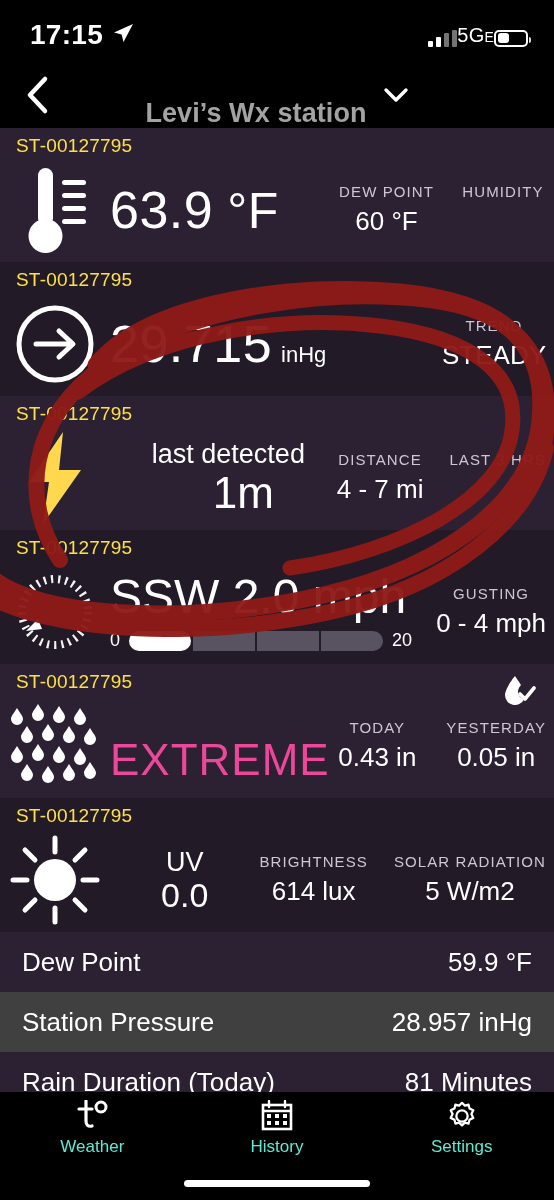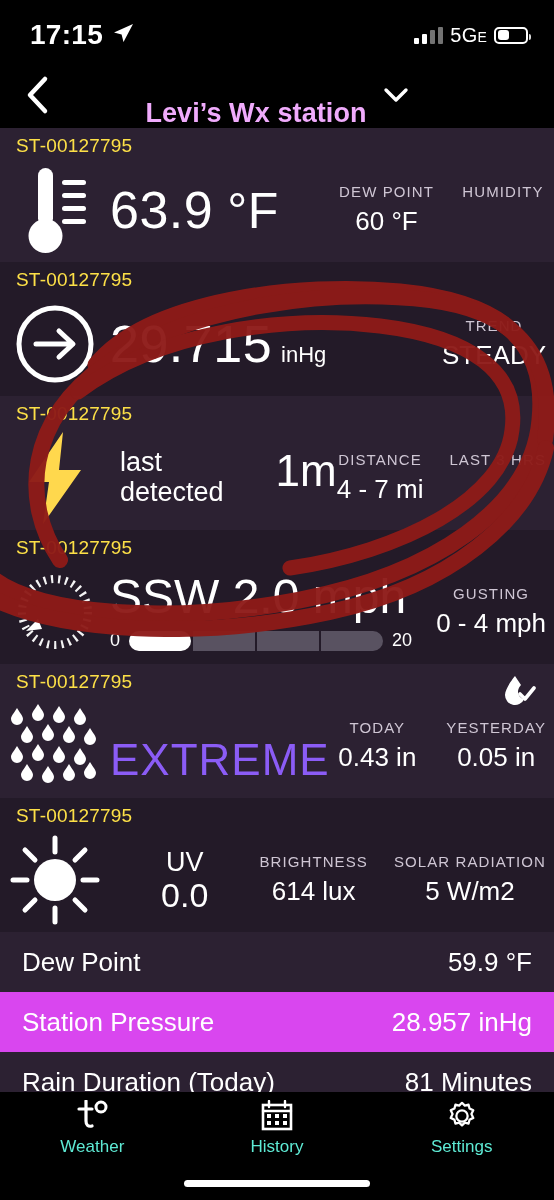--- a/index.html
+++ b/index.html
@@ -4,85 +4,85 @@
 <style>
   html,body{margin:0;padding:0;background:#000;}
   body{width:554px;height:1200px;overflow:hidden;font-family:"Liberation Sans",sans-serif;-webkit-font-smoothing:antialiased;}
   .phone{position:relative;width:554px;height:1200px;background:#000;overflow:hidden;}
 
   
   .statusbar{position:relative;height:62px;display:flex;align-items:center;justify-content:space-between;padding:8px 26px 0 30px;box-sizing:border-box;}
   .sb-left{display:flex;align-items:center;gap:9px;}
   .sb-time{color:#fff;font-size:28px;font-weight:600;letter-spacing:.3px;}
   .loc-arrow{display:block;}
-  .sb-right{display:flex;align-items:center;gap:7px;}
+  .sb-right{display:flex;align-items:flex-end;}
   .bars{display:flex;align-items:flex-end;gap:3px;height:17px;}
   .bars i{display:block;width:5px;background:#fff;border-radius:1px;}
   .bars i:nth-child(1){height:6px;}
   .bars i:nth-child(2){height:10px;}
   .bars i:nth-child(3){height:14px;opacity:.45;}
   .bars i:nth-child(4){height:17px;opacity:.45;}
   .net{color:#fff;font-size:20px;letter-spacing:.2px;}
   .net small{font-size:14px;}
   .batt{position:relative;width:34px;height:17px;border:2px solid #fff;border-radius:5px;box-sizing:border-box;}
   .batt .fill{position:absolute;left:1.5px;top:1.5px;bottom:1.5px;width:11px;background:#fff;border-radius:3px;}
   .batt .nub{position:absolute;right:-5px;top:5px;width:2px;height:6px;background:#fff;border-radius:0 2px 2px 0;opacity:.85;}
 
   
   .navbar{position:relative;height:66px;display:flex;align-items:center;justify-content:center;background:#000;}
   .back{position:absolute;left:14px;top:50%;transform:translateY(-50%);width:46px;height:46px;display:flex;align-items:center;justify-content:center;cursor:pointer;}
   .nav-title-wrap{display:flex;align-items:center;gap:16px;cursor:pointer;}
-  .nav-title{color:#f0abfc;font-size:27px;font-weight:700;letter-spacing:.1px;margin-top:36px;}
+  .nav-title{color:#a3a3a3;font-size:27px;font-weight:700;letter-spacing:.1px;margin-top:36px;}
 
   
   .cards{position:relative;}
   .card{position:relative;height:134px;box-sizing:border-box;padding:0 16px;}
   .card.a{background:#2c2132;}
   .card.b{background:#231a28;}
   .sid{position:absolute;left:16px;top:7px;color:#fde047;font-size:19px;letter-spacing:.2px;}
   .crow{position:absolute;left:0;right:0;top:30px;bottom:0;display:flex;align-items:center;}
   .cicon{width:110px;min-width:110px;display:flex;align-items:center;justify-content:center;}
   .cmain{flex:1;display:flex;align-items:baseline;color:#fff;}
   .big{font-size:52px;font-weight:300;line-height:1;letter-spacing:.5px;}
   .unit{font-size:22px;margin-left:9px;font-weight:400;}
   .stats{display:flex;align-items:flex-start;gap:26px;padding-right:8px;}
   .stat{text-align:center;min-width:86px;}
   .stat .lab{color:#cfc6d4;font-size:15px;letter-spacing:1.1px;text-transform:uppercase;white-space:nowrap;}
   .stat .val{color:#fff;font-size:26px;font-weight:300;margin-top:6px;white-space:nowrap;}
 
   
-  .ltn-main{display:flex;flex-direction:row;align-items:flex-start;padding-left:10px;}
+  .ltn-main{display:flex;flex-direction:column;align-items:center;padding-left:10px;}
   .ltn-sub{color:#fff;font-size:27px;font-weight:300;line-height:1.1;}
   .ltn-val{color:#fff;font-size:44px;font-weight:300;line-height:1.05;margin-left:30px;}
 
   
   .wind-main{display:flex;flex-direction:column;justify-content:center;flex:1;}
   .wind-big{color:#fff;font-size:48px;font-weight:300;line-height:1;white-space:nowrap;}
   .slider{display:flex;align-items:center;gap:9px;margin-top:9px;}
   .slider .end{color:#fff;font-size:18px;font-weight:300;}
   .track{display:flex;gap:2px;align-items:center;width:254px;height:20px;}
   .seg{flex:1;height:20px;background:#595261;}
   .seg:first-child{border-radius:10px 0 0 10px;}
   .seg:last-child{border-radius:0 10px 10px 0;}
   .seg.on{background:#fff;border-radius:10px;}
 
   
-  .rain-word{color:#8b5cf6;font-size:44px;font-weight:300;letter-spacing:1px;margin-top:28px;}
+  .rain-word{color:#ec4899;font-size:44px;font-weight:300;letter-spacing:1px;margin-top:28px;}
   .rain-badge{position:absolute;right:18px;top:10px;}
 
   
   .uv-main{display:flex;flex-direction:column;align-items:center;justify-content:center;width:150px;}
   .uv-lab{color:#fff;font-size:27px;font-weight:300;}
   .uv-val{color:#fff;font-size:34px;font-weight:400;line-height:1.05;}
 
   
   .rows{position:relative;}
   .lrow{height:60px;display:flex;align-items:center;justify-content:space-between;padding:0 22px;box-sizing:border-box;color:#fff;}
   .lrow.a{background:#2c2132;}
-  .lrow.b{background:#d946ef;}
+  .lrow.b{background:#404040;}
   .lrow .lbl{font-size:26px;font-weight:400;}
   .lrow .vl{font-size:26px;font-weight:400;text-align:center;}
 
   
   .tabbar{position:absolute;left:0;right:0;bottom:0;height:100px;background:#000;display:flex;align-items:flex-start;padding-top:8px;}
   .tab{flex:1;display:flex;flex-direction:column;align-items:center;gap:5px;cursor:pointer;}
   .tab .tlab{color:#5eead4;font-size:17px;}
   .home-ind{position:absolute;left:50%;transform:translateX(-50%);bottom:13px;width:186px;height:7px;background:#fff;border-radius:4px;}
 
   

